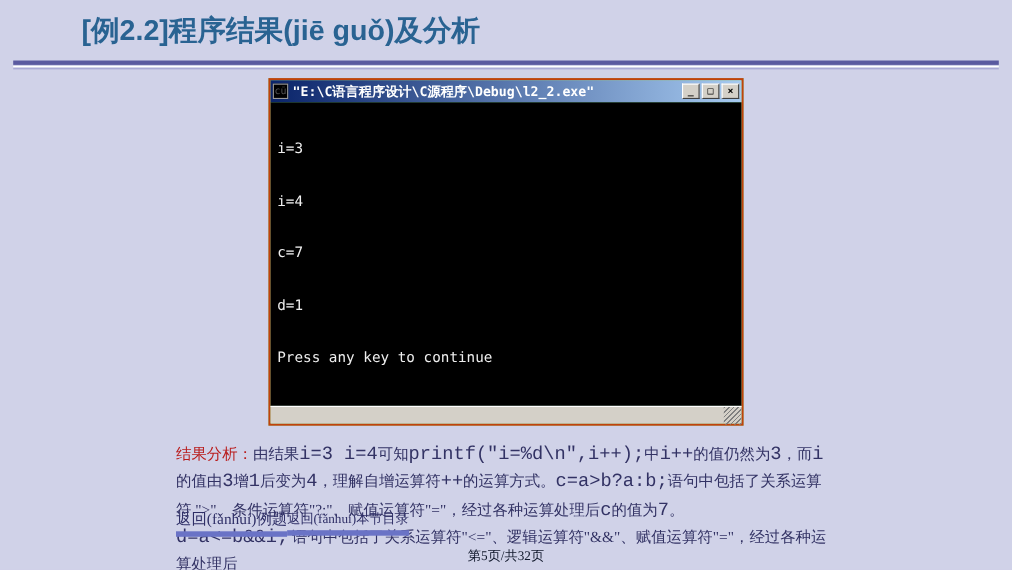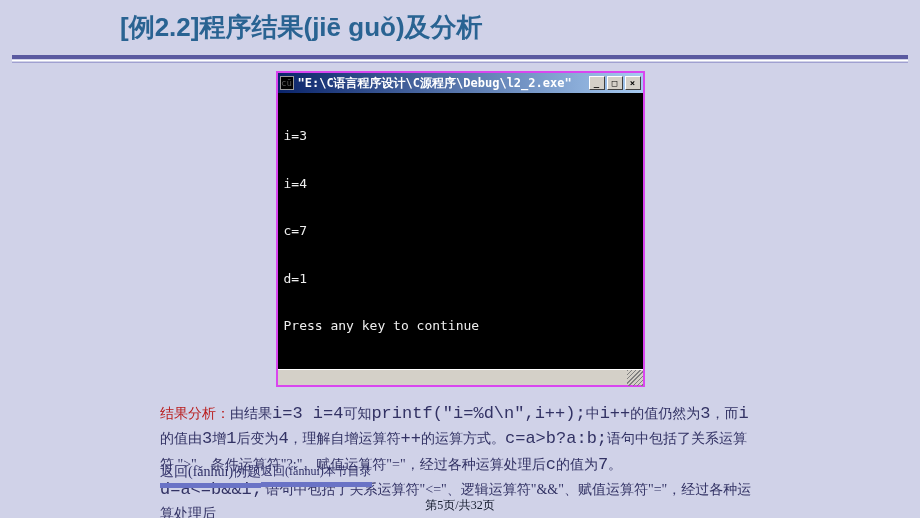--- a/index.html
+++ b/index.html
@@ -1,24 +1,24 @@
 <!DOCTYPE html>
 <html><head>
 <meta charset="utf-8">
 <style>
   *{box-sizing:border-box;margin:0;padding:0}
   body{width:920px;height:518px;background:#d0d2e8;font-family:"SimSun","宋体",serif;overflow:hidden;position:relative}
-  .header{padding:10px 0 6px 120px}
+  .header{padding:10px 0 6px 74px}
   .title{font-family:"SimHei","黑体",sans-serif;font-size:26px;font-weight:bold;color:#296392}
   .hr-outer{margin:4px 12px 0 12px}
   .hr1{height:4px;background:#5a5aa0;}
   .hr2{height:1px;background:#fff;margin-top:1px}
   .hr3{height:1px;background:#a0a0d0;margin-top:1px}
   .console-area{display:flex;justify-content:center;margin-top:8px}
-  .win{width:369px;border:2px solid #d946ef;background:#86efac;font-family:"SimSun","宋体",monospace}
+  .win{width:432px;border:2px solid #c2410c;background:#86efac;font-family:"SimSun","宋体",monospace}
   .tbar{height:20px;background:linear-gradient(to right,#0a246a,#a6caf0);display:flex;align-items:center;padding:0 2px}
   .ticon{width:14px;height:14px;border:1px solid #999;margin-right:4px;display:flex;align-items:center;justify-content:center;font-size:9px;color:#555;background:#000}
   .ttext{flex:1;color:#fff;font-size:12px;font-weight:bold;white-space:nowrap;overflow:hidden}
   .wbtns{display:flex;gap:2px}
   .wbtn{width:16px;height:14px;background:#d4d0c8;border:1px solid #fff;border-right-color:#404040;border-bottom-color:#404040;font-size:9px;font-weight:bold;color:#000;display:flex;align-items:center;justify-content:center;line-height:1}
   .term{background:#000;color:#eee;padding:4px 6px;font-size:13px;min-height:150px;font-family:Consolas,monospace;white-space:pre}
   .term div{line-height:1.35}
   .sbar{height:16px;background:#d4d0c8;border-top:1px solid #fff;display:flex;justify-content:flex-end}
   .sgrip{width:16px;height:16px;background:repeating-linear-gradient(135deg,#808080 0 1px,transparent 1px 3px)}
   .body-text{margin:14px 160px 0 160px;font-size:14px;color:#323264;line-height:1.5}

